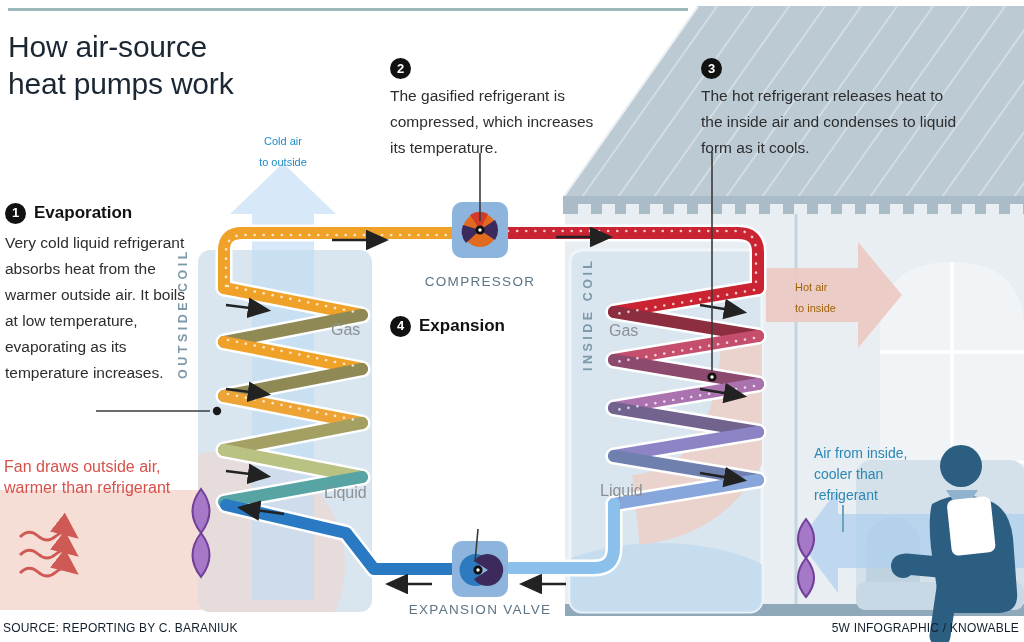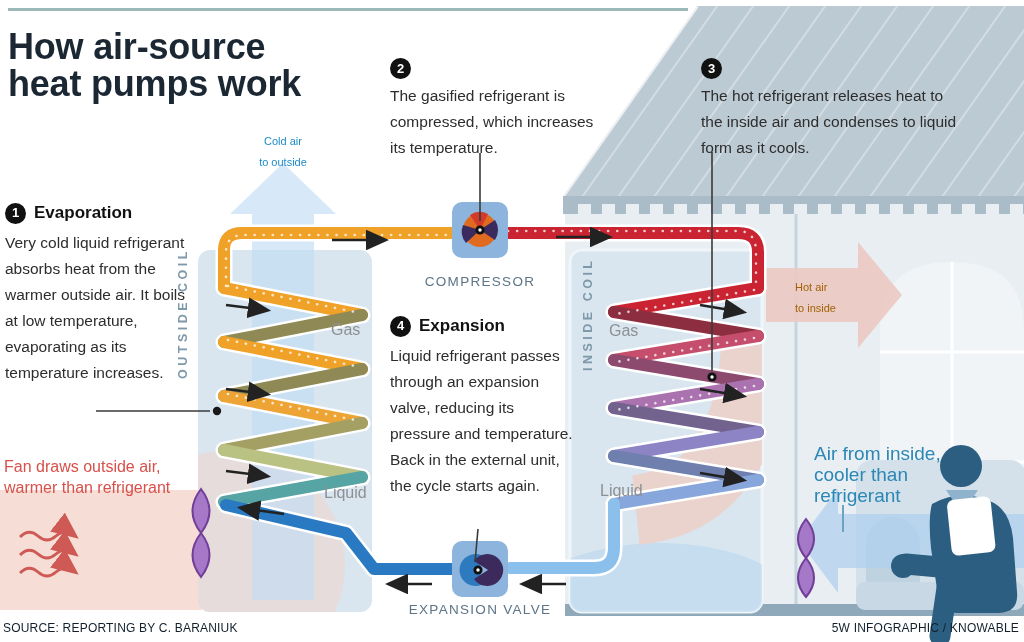--- a/index.html
+++ b/index.html
@@ -2,36 +2,36 @@
 <html><head>
 <meta charset="utf-8">
 <style>
   html,body{margin:0;padding:0;background:#fff;}
   #stage{position:relative;width:1024px;height:642px;overflow:hidden;
          font-family:"Liberation Sans",sans-serif;background:#fff;}
   .abs{position:absolute;}
   .pre{white-space:pre-line;}
   svg{position:absolute;left:0;top:0;z-index:1;}
   .txt{z-index:5;}
-  #main-title{left:8px;top:28px;width:300px;font-size:36px;line-height:37px;
-              font-weight:700;color:#1b2733;letter-spacing:-0.2px;}
+  #main-title{left:8px;top:28px;width:300px;font-size:30px;line-height:37px;
+              font-weight:400;color:#1b2733;letter-spacing:-0.2px;}
   .step{color:#2d2d2d;font-size:15.5px;line-height:26px;}
   .step-head{display:flex;align-items:center;gap:8px;font-size:17px;font-weight:700;
              color:#111;margin-bottom:4px;}
   .badge{display:inline-flex;align-items:center;justify-content:center;width:21px;height:21px;
          border-radius:50%;background:#111;color:#fff;font-size:13px;font-weight:700;flex:0 0 21px;}
   #step1{left:5px;top:200px;width:185px;}
   #step2{left:390px;top:58px;width:205px;}
   #step3{left:701px;top:58px;width:262px;}
   #step4{left:390px;top:313px;width:185px;}
   .flow-blue{color:#1e8bc8;font-size:11px;line-height:21px;font-weight:400;text-align:center;}
   #cold-air{left:213px;top:131px;width:140px;}
   #hot-air{left:795px;top:277px;width:112px;color:#a16207;text-align:left;}
   #fan-note{left:4px;top:456px;width:230px;color:#d8504a;font-size:16px;line-height:21px;}
-  #air-note{left:814px;top:443px;width:135px;color:#2b87b4;font-size:19px;line-height:21px;}
+  #air-note{left:814px;top:443px;width:135px;color:#2b87b4;font-size:14px;line-height:21px;}
   .vlabel{writing-mode:vertical-rl;transform:rotate(180deg);font-size:12.5px;font-weight:700;
           letter-spacing:3.5px;color:#7e99a9;text-align:center;}
   #outside-coil-label{left:176px;top:246px;height:136px;}
   #inside-coil-label{left:581px;top:246px;height:136px;}
   .comp-label{color:#5c7486;font-size:13.5px;letter-spacing:1.3px;text-align:center;}
   #compressor-label{left:405px;top:262px;width:150px;margin-top:12px;}
   #valve-label{left:390px;top:602px;width:180px;}
   .phase{color:#8d9094;font-size:16px;}
   #gas-out{left:331px;top:321px;} #liq-out{left:324px;top:484px;}
   #gas-in{left:609px;top:322px;} #liq-in{left:600px;top:482px;}
@@ -246,21 +246,20 @@
         <span class="badge">3</span>
       </div>
     <div>The hot refrigerant releases heat to the inside air and condenses to liquid form as it cools.</div>
   </div>
 
   <div id="step4" class="abs txt step">
     <div class="step-head">
         <span class="badge">4</span>
       <span>Expansion</span>
       </div>
-    <div>Liquid refrigerant passes through an expansion valve, reducing its pressure and temperature. Back in the external unit, the cycle starts again.</div>
   </div>
 
   <div id="cold-air" class="abs txt flow-blue pre">Cold air
 to outside</div>
   <div id="hot-air" class="abs txt flow-blue pre">Hot air
 to inside</div>
   <div id="fan-note" class="abs txt pre">Fan draws outside air,
 warmer than refrigerant</div>
   <div id="air-note" class="abs txt pre">Air from inside,
 cooler than

